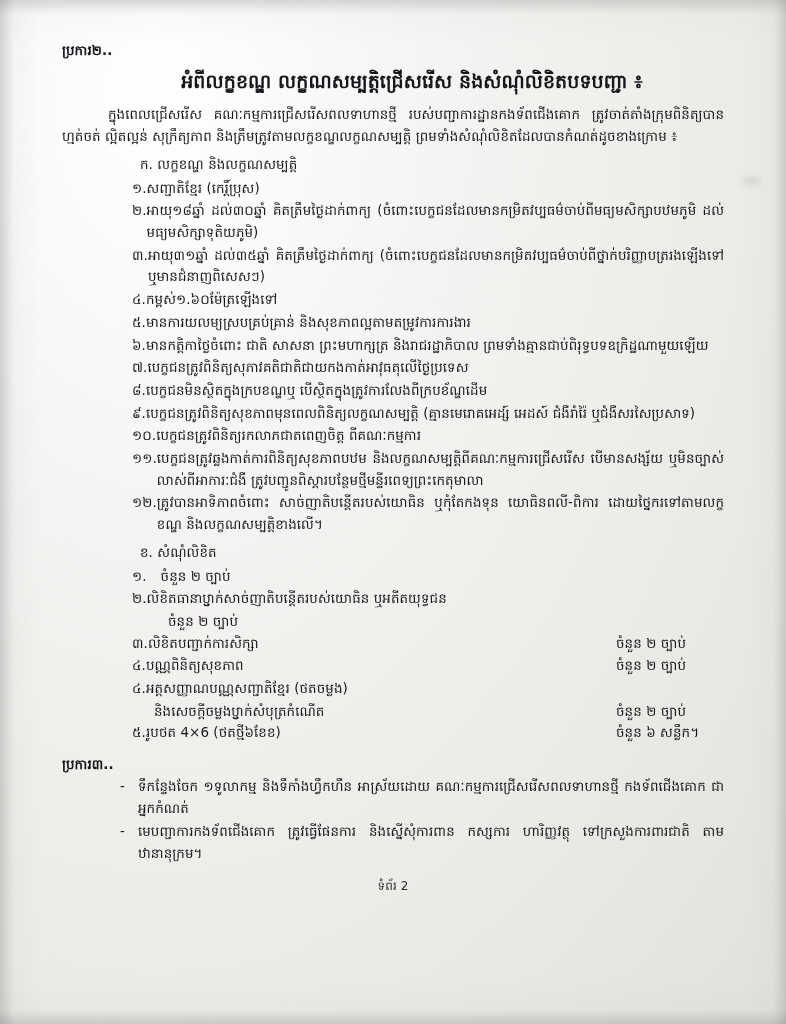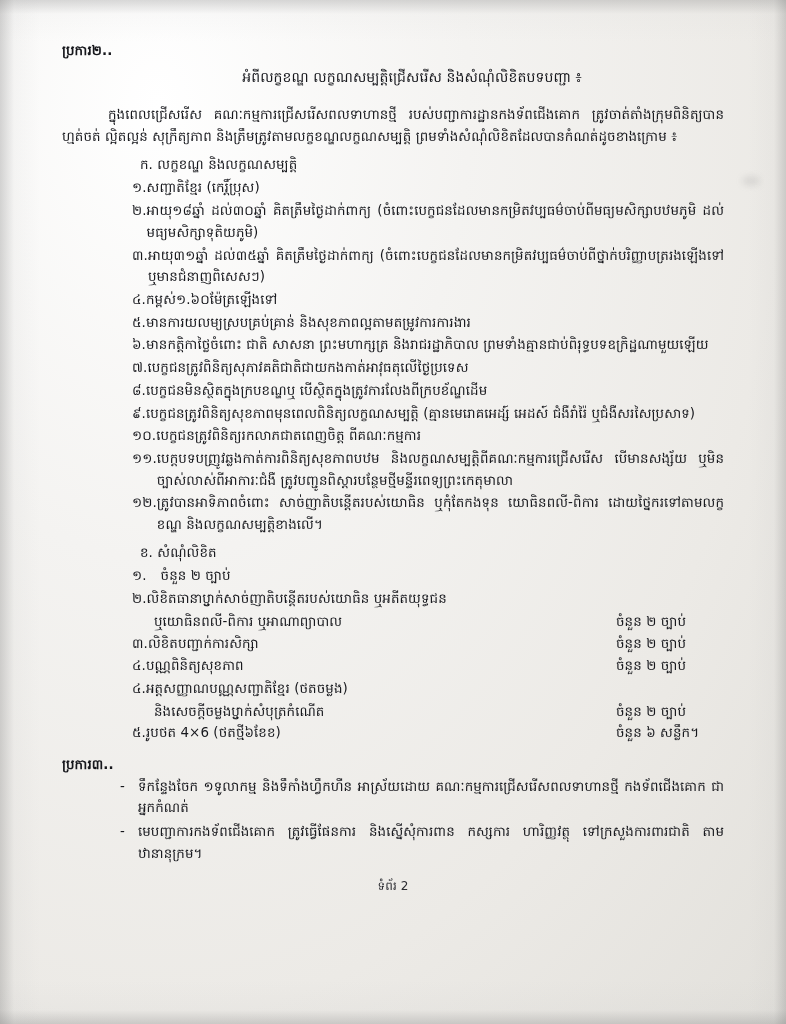--- a/index.html
+++ b/index.html
@@ -61,23 +61,23 @@
     gap: 6px;
     font-weight: bold;
     margin-top: 2px;
   }
   .sec-num {
     font-weight: bold;
     white-space: nowrap;
   }
   .title {
     text-align: center;
-    font-weight: normal;
-    font-size: 14px;
-    margin: 4px 0 16px 0;
+    font-weight: bold;
+    font-size: 19px;
+    margin: 4px 0 8px 0;
     padding-left: 38px;
   }
   .para {
     text-align: justify;
     text-justify: inter-word;
     margin: 0 0 2px 0;
     text-indent: 46px;
   }
   .sub-head {
     font-weight: normal;
@@ -202,41 +202,40 @@
         <li class="item">
           <span class="idx">៩.</span>
           <span class="txt">បេក្ខជនត្រូវពិនិត្យសុខភាពមុនពេលពិនិត្យលក្ខណសម្បត្តិ (គ្មានមេរោគអេដ្ស៍ អេដស៍ ជំងឺរាំរ៉ៃ ឬជំងឺសរសៃប្រសាទ)</span>
         </li>
         <li class="item">
           <span class="idx">១០.</span>
           <span class="txt">បេក្ខជនត្រូវពិនិត្យរកលាភជាតពេញចិត្ត ពីគណៈកម្មការ</span>
         </li>
         <li class="item">
           <span class="idx">១១.</span>
-          <span class="txt">បេក្តបទបញ្រូវឆ្លងកាត់ការពិនិត្យសុខភាពបឋម និងលក្ខណសម្បត្តិពីគណៈកម្មការជ្រើសរើស បើមានសង្ស័យ ឬមិនច្បាស់លាស់ពីអាការៈជំងឺ ត្រូវបញ្ជូនពិស្តារបន្ថែមថ្មីមន្ទីរពេទ្យព្រះកេតុមាលា</span>
+          <span class="txt">បេក្ខជនត្រូវឆ្លងកាត់ការពិនិត្យសុខភាពបឋម និងលក្ខណសម្បត្តិពីគណៈកម្មការជ្រើសរើស បើមានសង្ស័យ ឬមិនច្បាស់លាស់ពីអាការៈជំងឺ ត្រូវបញ្ជូនពិស្តារបន្ថែមថ្មីមន្ទីរពេទ្យព្រះកេតុមាលា</span>
         </li>
         <li class="item">
           <span class="idx">១២.</span>
           <span class="txt">ត្រូវបានអាទិភាពចំពោះ សាច់ញាតិបន្តើតរបស់យោធិន ឬកុំតែកងទុន យោធិនពលី-ពិការ ដោយថ្នៃករទៅតាមលក្ខខណ្ឌ និងលក្ខណសម្បត្តិខាងលើ។</span>
         </li>
       </ul>
 
       <div class="sub-head">ខ. សំណុំលិខិត</div>
       <ul class="list">
         <li class="item scored">
           <span class="idx">១.</span>
           <span class="score">ចំនួន ២ ច្បាប់</span>
         </li>
 
         <li class="item scored">
           <span class="idx">២.</span>
           <span class="txt">លិខិតធានាប្ញ្ជាក់សាច់ញាតិបន្តើតរបស់យោធិន ឬអតីតយុទ្ធជន</span>
         </li>
         <li class="cont">
-          <span class="txt">ឬយោធិនពលី-ពិការ ឬអាណាព្យាបាល</span>
           <span class="score">ចំនួន ២ ច្បាប់</span>
         </li>
 
         <li class="item scored">
           <span class="idx">៣.</span>
           <span class="txt">លិខិតបញ្ជាក់ការសិក្សា</span>
           <span class="score">ចំនួន ២ ច្បាប់</span>
         </li>
         <li class="item scored">
           <span class="idx">៤.</span>

